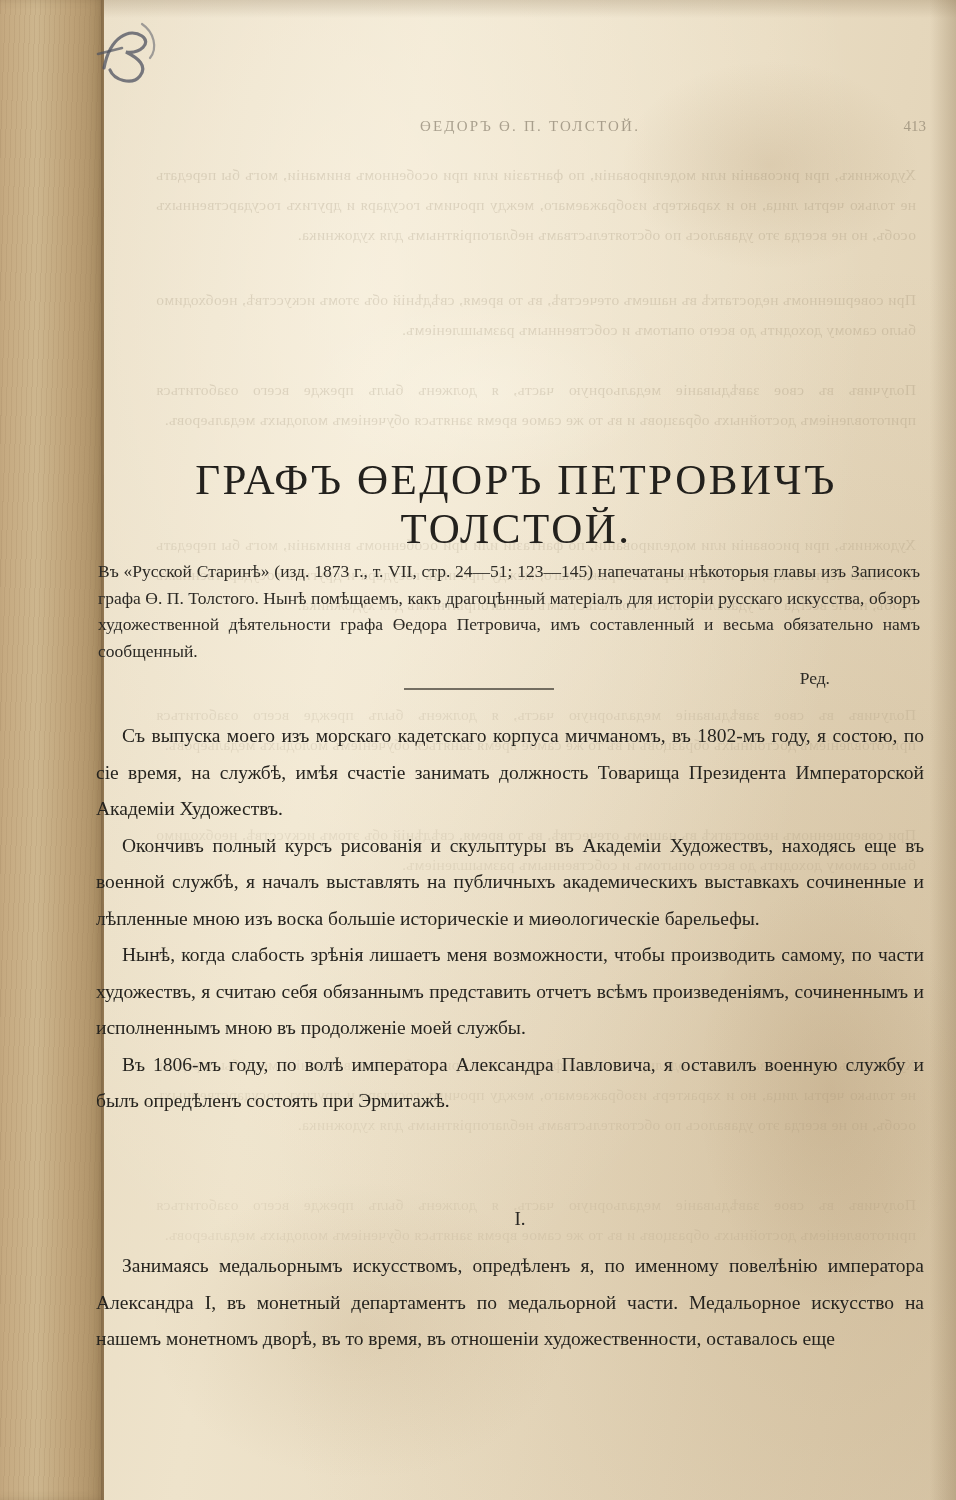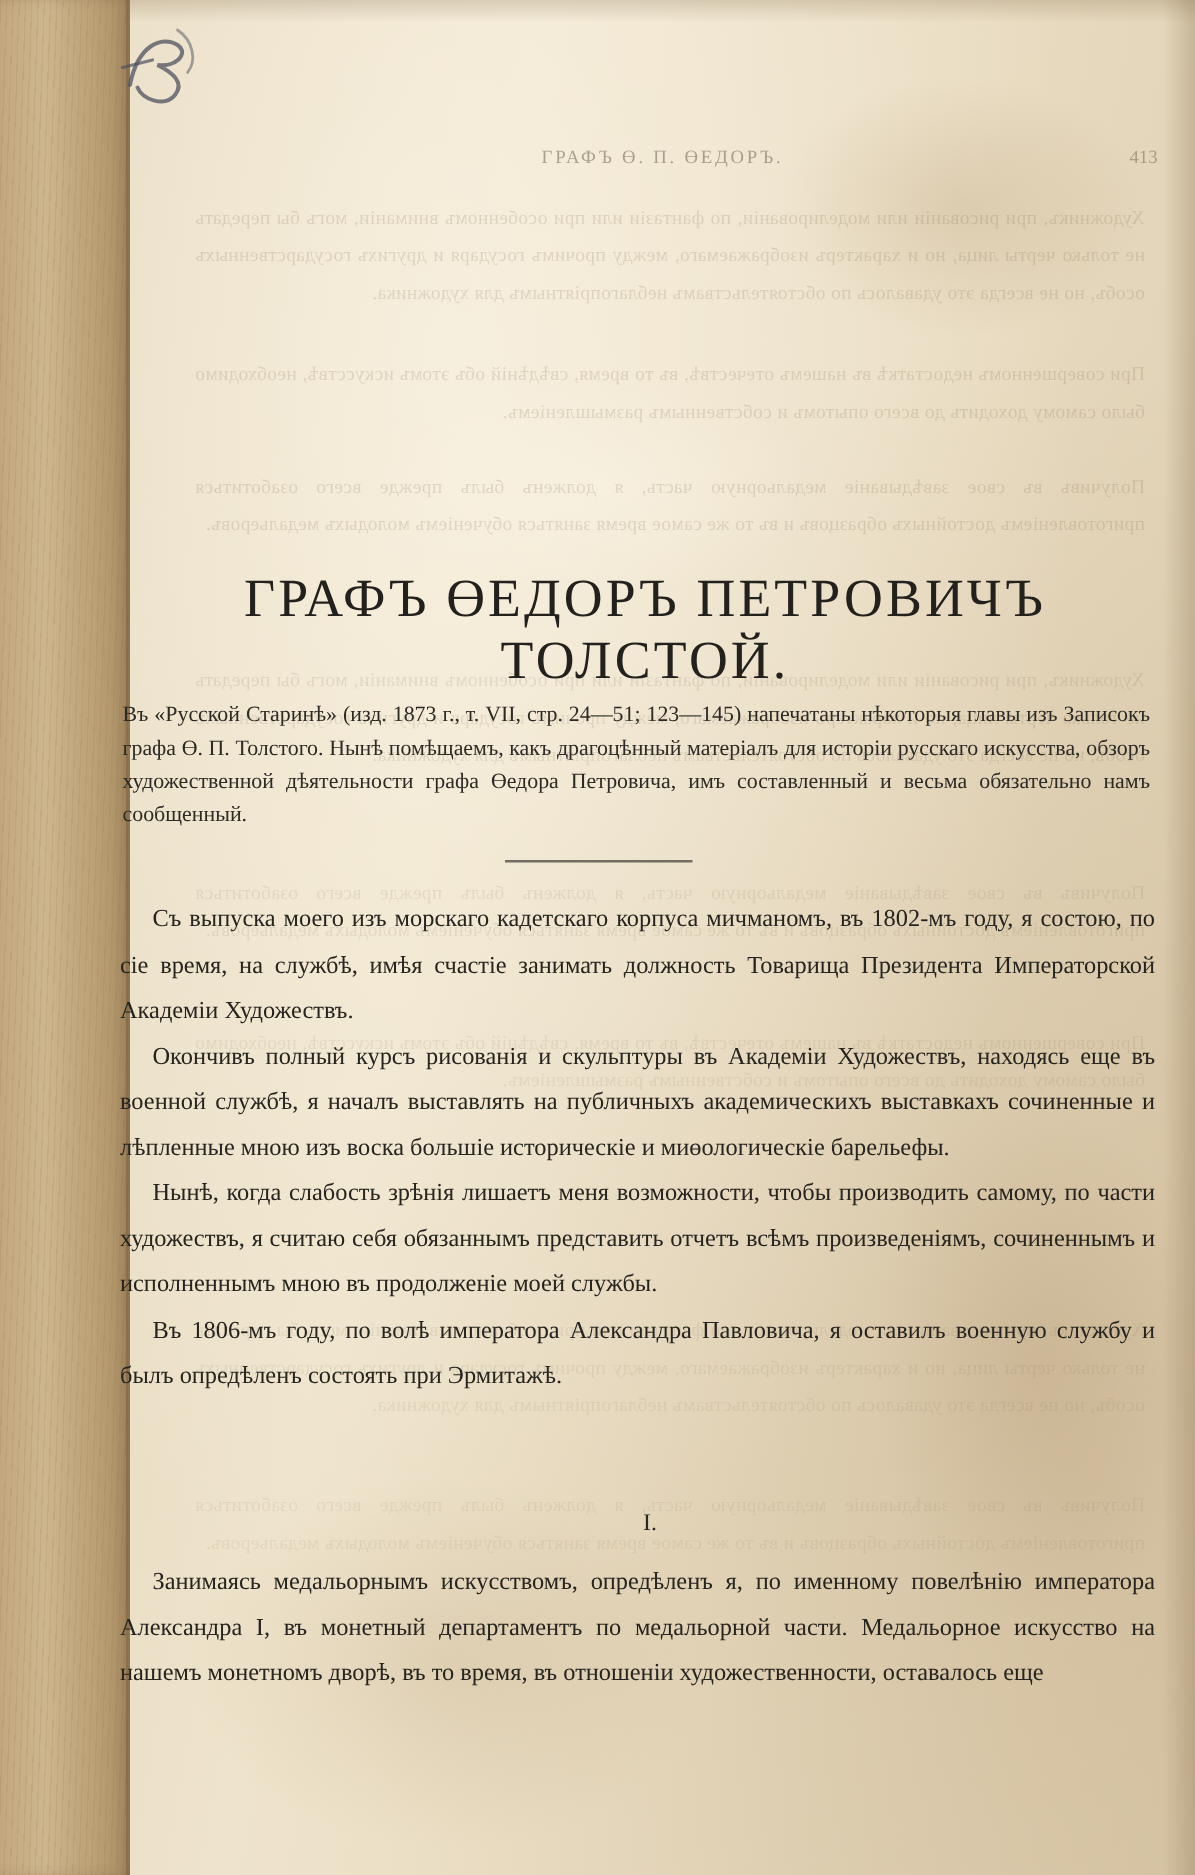--- a/index.html
+++ b/index.html
@@ -215,27 +215,28 @@
     <div class="vblock" style="top:375px;">Получивъ въ свое завѣдываніе медальорную часть, я долженъ былъ прежде всего озаботиться приготовленіемъ достойныхъ образцовъ и въ то же самое время заняться обученіемъ молодыхъ медальеровъ.</div>
     <div class="vblock" style="top:530px; opacity:0.8;">Художникъ, при рисованіи или моделированіи, по фантазіи или при особенномъ вниманіи, могъ бы передать не только черты лица, но и характеръ изображаемаго, между прочимъ государя и другихъ государственныхъ особъ, но не всегда это удавалось по обстоятельствамъ неблагопріятнымъ для художника.</div>
     <div class="vblock" style="top:700px; opacity:0.7;">Получивъ въ свое завѣдываніе медальорную часть, я долженъ былъ прежде всего озаботиться приготовленіемъ достойныхъ образцовъ и въ то же самое время заняться обученіемъ молодыхъ медальеровъ.</div>
     <div class="vblock" style="top:820px; opacity:0.6;">При совершенномъ недостаткѣ въ нашемъ отечествѣ, въ то время, свѣдѣній объ этомъ искусствѣ, необходимо было самому доходить до всего опытомъ и собственнымъ размышленіемъ.</div>
     <div class="vblock" style="top:1050px; opacity:0.6;">Художникъ, при рисованіи или моделированіи, по фантазіи или при особенномъ вниманіи, могъ бы передать не только черты лица, но и характеръ изображаемаго, между прочимъ государя и другихъ государственныхъ особъ, но не всегда это удавалось по обстоятельствамъ неблагопріятнымъ для художника.</div>
     <div class="vblock" style="top:1190px; opacity:0.55;">Получивъ въ свое завѣдываніе медальорную часть, я долженъ былъ прежде всего озаботиться приготовленіемъ достойныхъ образцовъ и въ то же самое время заняться обученіемъ молодыхъ медальеровъ.</div>
   </div>
 
   <div id="content">
 
-    <div id="running-head">ГРАФЪ Ө. П. ӨЕДОРЪ.</div>
+    <div id="running-head">ӨЕДОРЪ Ө. П. ТОЛСТОЙ.</div>
     <div id="folio">413</div>
 
     <h1 id="title">ГРАФЪ ӨЕДОРЪ ПЕТРОВИЧЪ ТОЛСТОЙ.</h1>
 
     <div id="editor-note">
       <span>Въ «Русской Старинѣ» (изд. 1873 г., т. VII, стр. 24—51; 123—145) напечатаны нѣкоторыя главы изъ Записокъ графа Ө. П. Толстого. Нынѣ помѣщаемъ, какъ драгоцѣнный матеріалъ для исторіи русскаго искусства, обзоръ художественной дѣятельности графа Өедора Петровича, имъ составленный и весьма обязательно намъ сообщенный.</span>
+      <span class="sig">Ред.</span>
     </div>
 
     <div id="rule"></div>
 
     <div id="body">
       <p>Съ выпуска моего изъ морскаго кадетскаго корпуса мичманомъ, въ 1802-мъ году, я состою, по сіе время, на службѣ, имѣя счастіе занимать должность Товарища Президента Императорской Академіи Художествъ.</p>
       <p>Окончивъ полный курсъ рисованія и скульптуры въ Академіи Художествъ, находясь еще въ военной службѣ, я началъ выставлять на публичныхъ академическихъ выставкахъ сочиненные и лѣпленные мною изъ воска большіе историческіе и миөологическіе барельефы.</p>
       <p>Нынѣ, когда слабость зрѣнія лишаетъ меня возможности, чтобы производить самому, по части художествъ, я считаю себя обязаннымъ представить отчетъ всѣмъ произведеніямъ, сочиненнымъ и исполненнымъ мною въ продолженіе моей службы.</p>
       <p>Въ 1806-мъ году, по волѣ императора Александра Павловича, я оставилъ военную службу и былъ опредѣленъ состоять при Эрмитажѣ.</p>
     </div>

